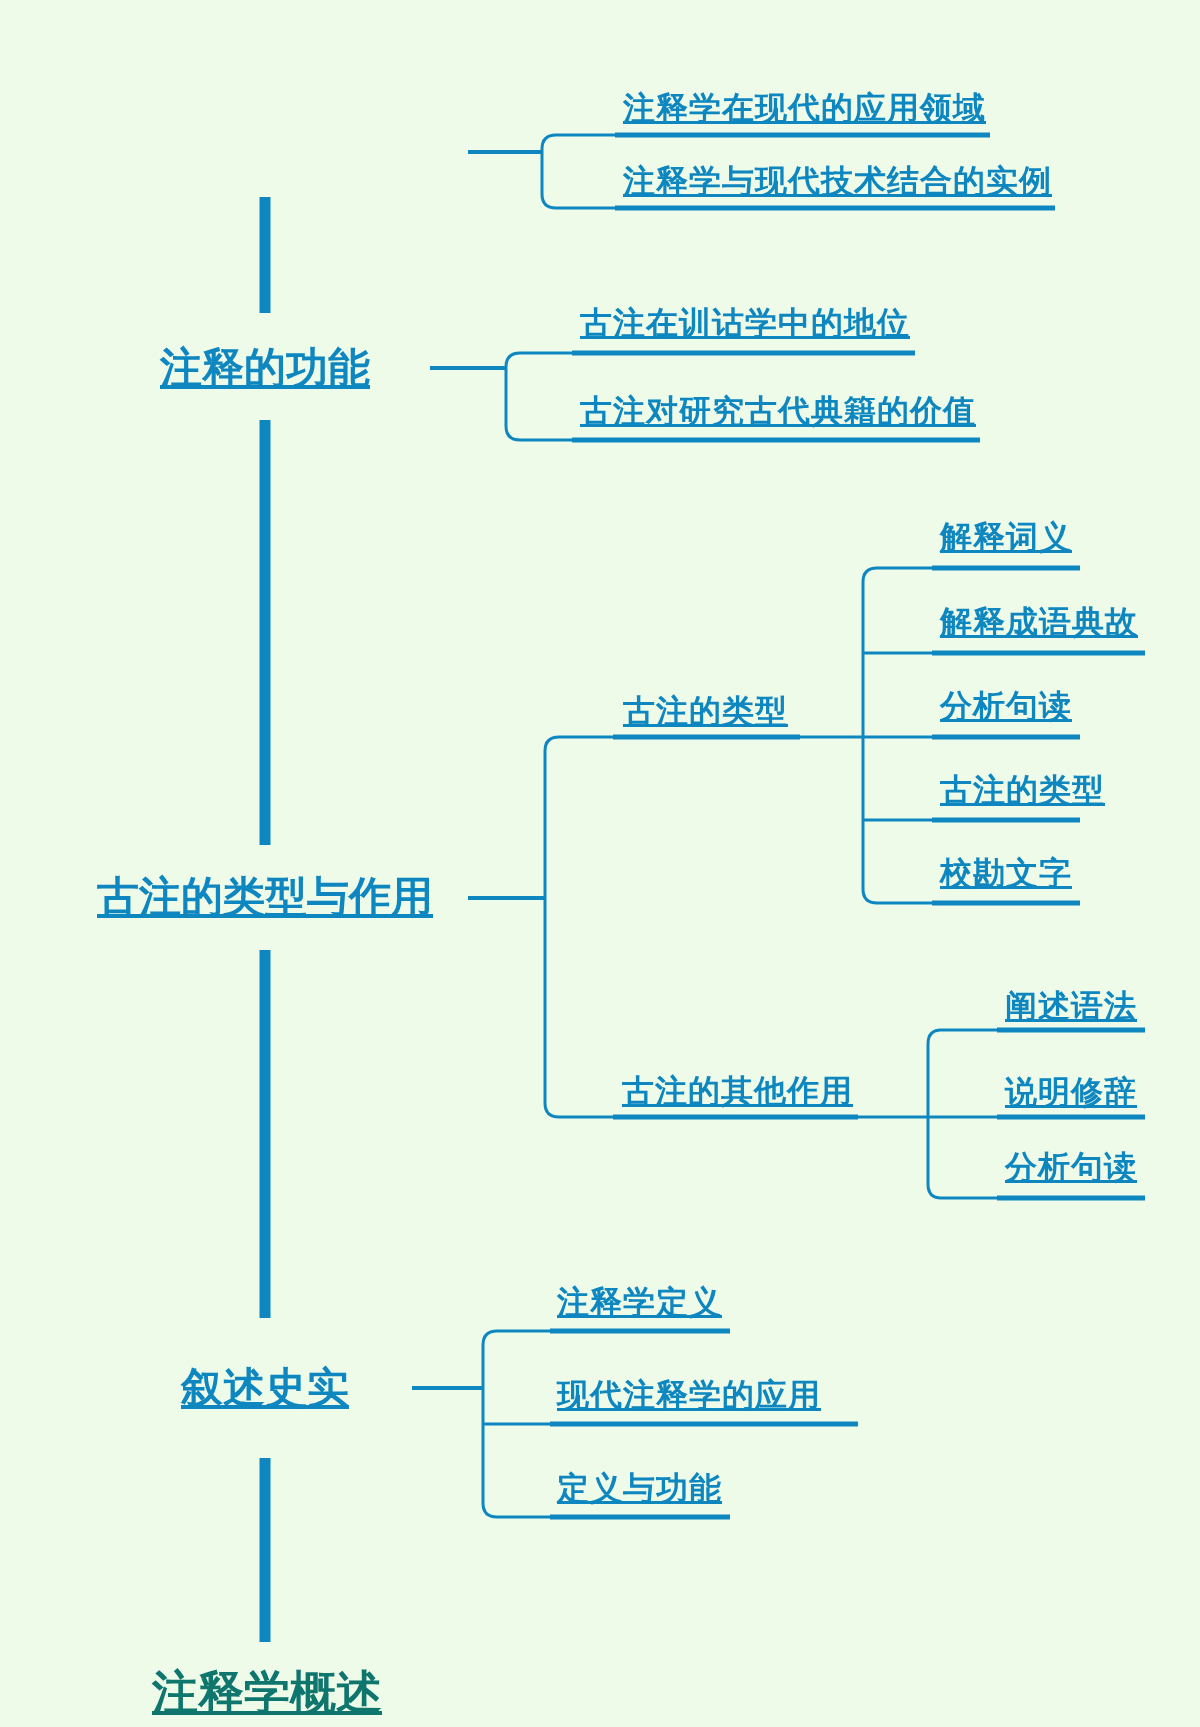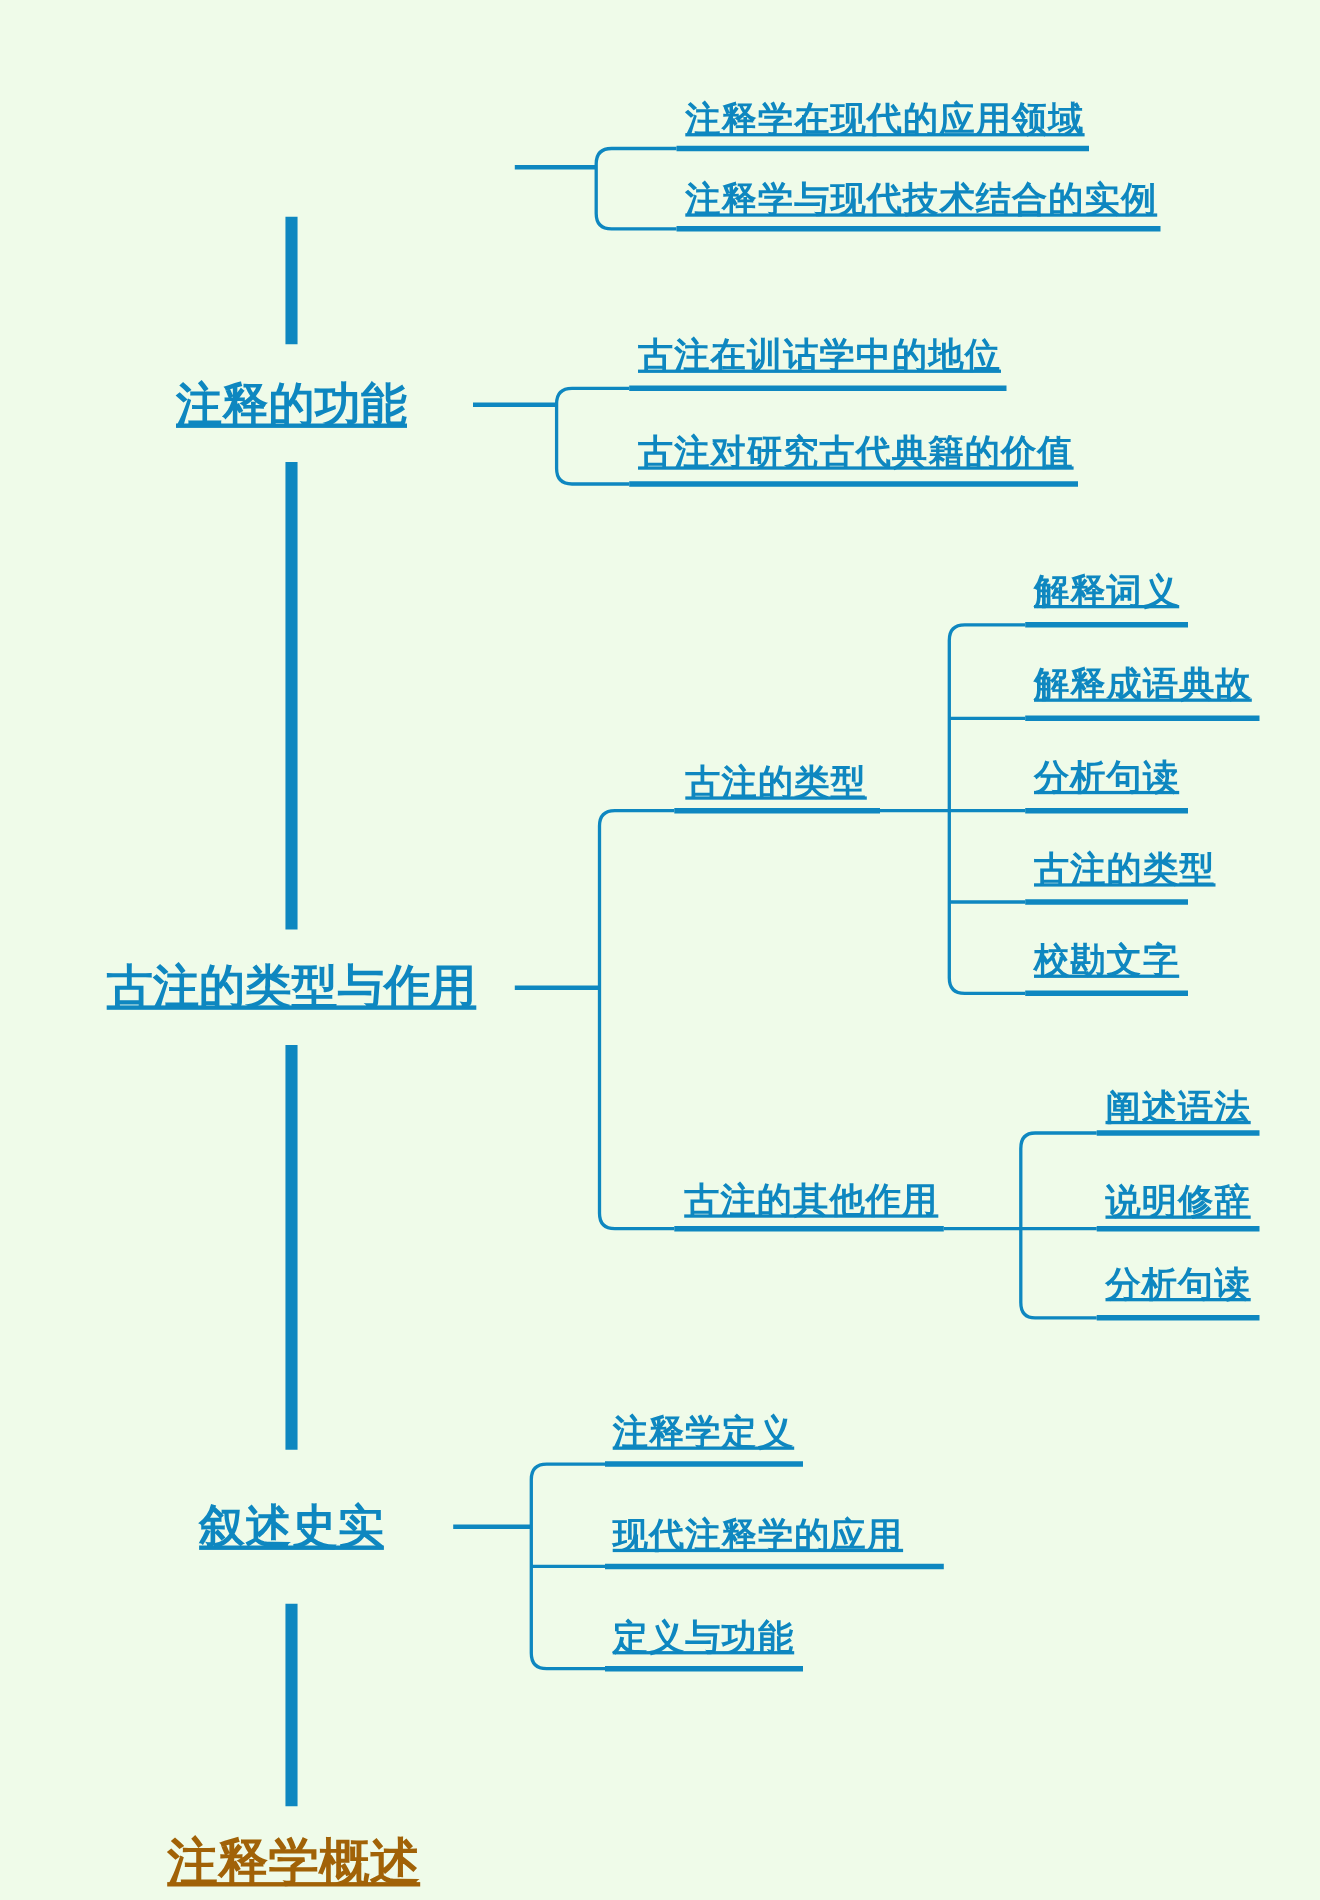--- a/index.html
+++ b/index.html
@@ -2,21 +2,21 @@
 <html><head>
 <meta charset="utf-8">
 <style>
   html,body{margin:0;padding:0;}
   body{background:#effbe9;font-family:"DejaVu Sans","Liberation Sans",sans-serif;}
   .canvas{position:relative;width:1200px;height:1727px;background:#effbe9;overflow:hidden;}
   svg.lines{position:absolute;left:0;top:0;width:1200px;height:1727px;}
   .label{position:absolute;white-space:nowrap;font-weight:bold;color:#0e87c0;line-height:1;text-decoration:underline;}
   .main-topic{font-size:42px;transform:translate(-50%,-50%);}
   .sub-topic{font-size:32px;letter-spacing:1px;transform:translateY(-50%);}
-  .root-topic{font-size:46px;color:#a16207;transform:translate(-50%,-50%);}
+  .root-topic{font-size:46px;color:#0f766e;transform:translate(-50%,-50%);}
 </style>
 </head>
 <body>
 
 <div class="canvas">
 
   <svg class="lines" viewBox="0 0 1200 1727" fill="none" stroke="#0e87c0">
 
     <g stroke-width="11">
       <path d="M265 197 L265 313"></path>

